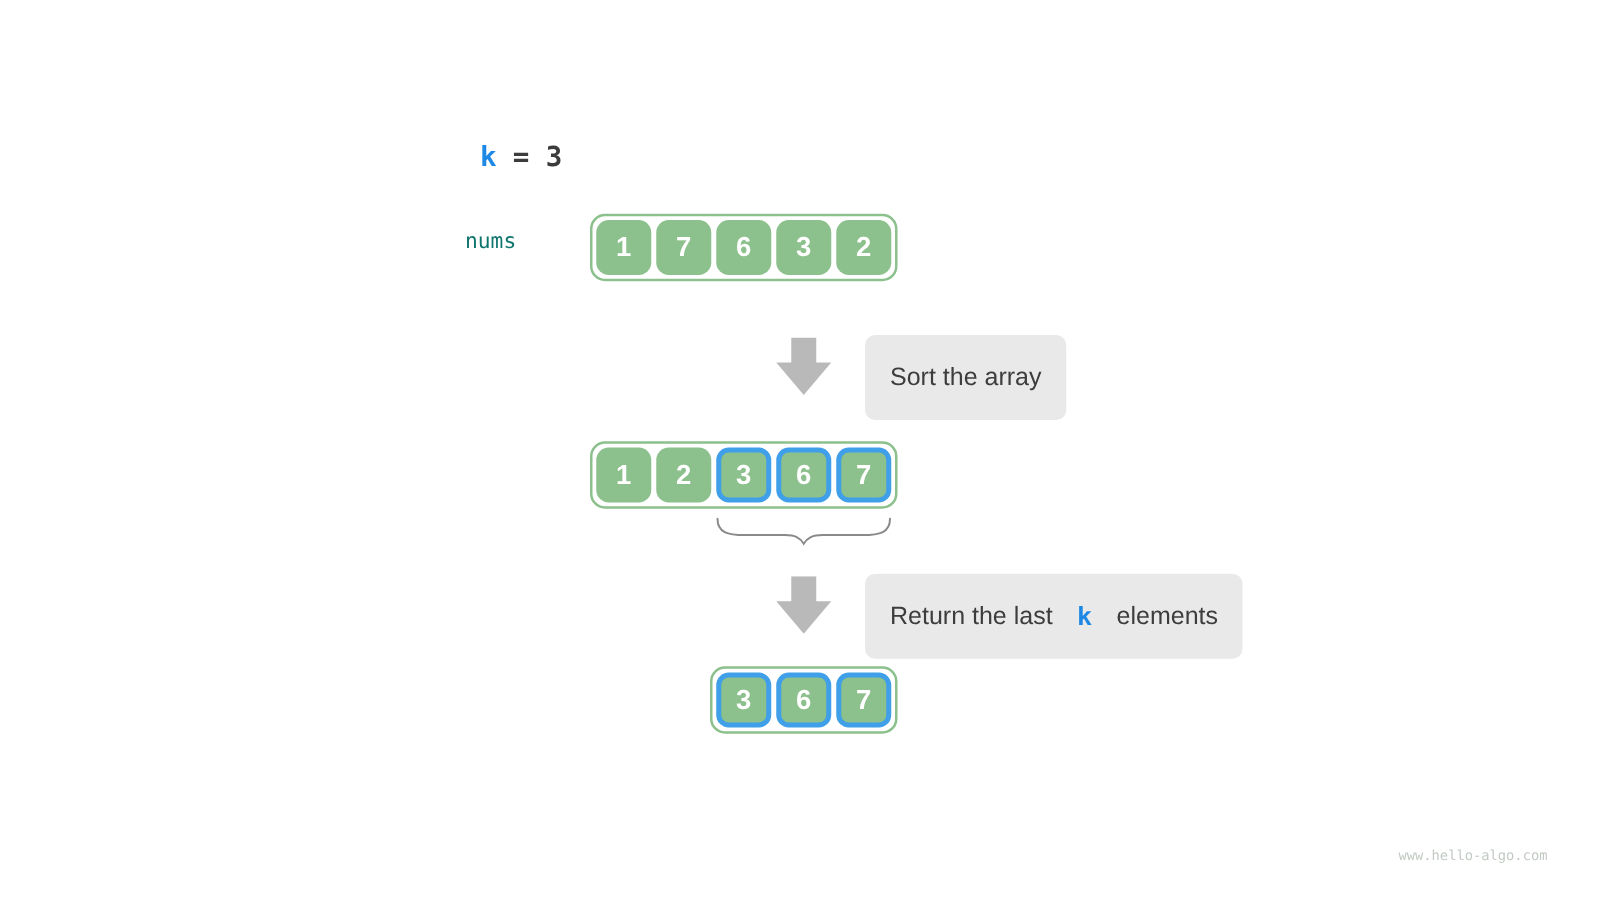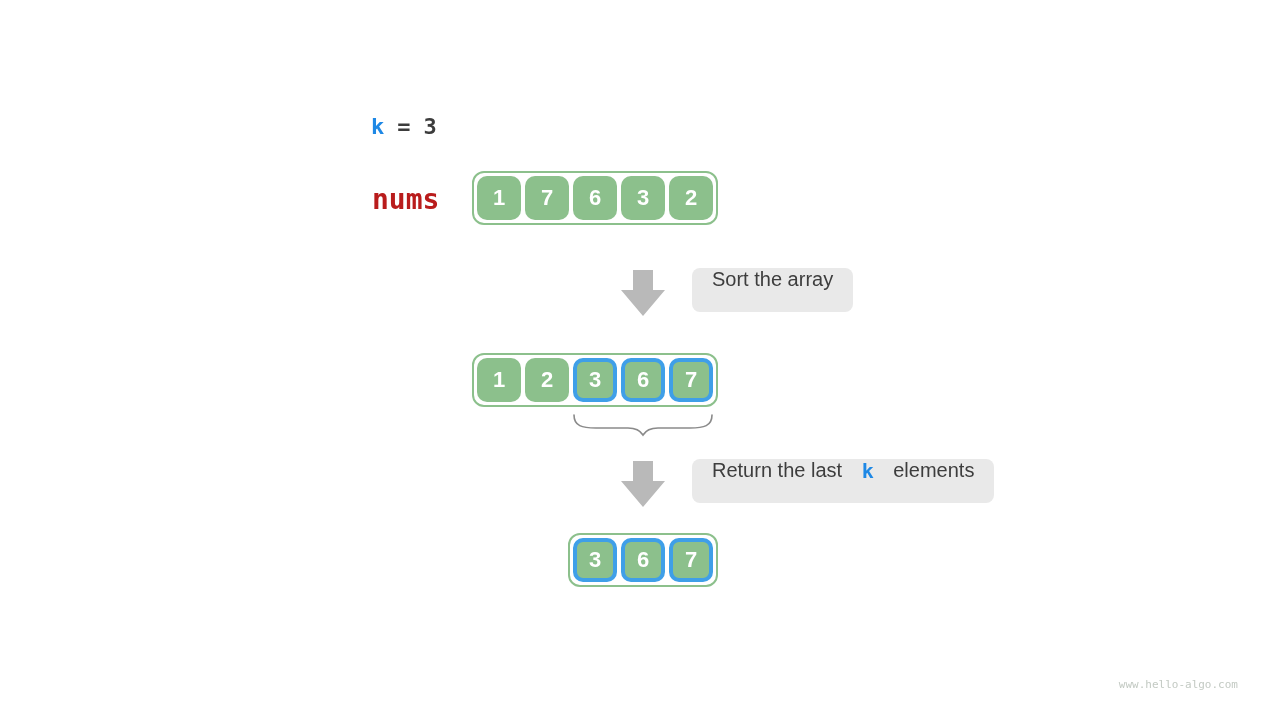--- a/index.html
+++ b/index.html
@@ -5,32 +5,32 @@
   html,body{margin:0;padding:0;}
   body{
     width:1280px;height:720px;position:relative;overflow:hidden;
     background:#ffffff;
     font-family:"Liberation Sans", sans-serif;
   }
   .abs{position:absolute;}
 
   
   .code-line{
-    left:371px;top:114px;
+    left:384px;top:114px;
     font-family:"DejaVu Sans Mono", monospace;
     font-weight:700;font-size:22px;color:#3c3c3c;
     letter-spacing:0;
   }
   .tok{margin-right:13px;}
   .tok:last-child{margin-right:0;}
   .tok-k{color:#1e88e5;}
   .nums-label{
     left:372px;top:183px;
     font-family:"DejaVu Sans Mono", monospace;
-    font-weight:700;font-size:28px;color:#b91c1c;
+    font-weight:400;font-size:17px;color:#0f766e;
   }
 
   
   .array{
     display:flex;gap:4px;
     border:2px solid #8cc08c;
     border-radius:12px;
     padding:3px;
     background:#ffffff;
     box-sizing:border-box;
@@ -53,22 +53,22 @@
   }
 
   
   .arrow{width:44px;height:46px;}
   .arrow-1{left:621px;top:270px;}
   .arrow-2{left:621px;top:461px;}
 
   
   .step-label{
     height:44px;
-    display:inline-flex;
-    padding:0 20px;
+    display:inline-flex;align-items:center;
+    padding:12px 20px;
     background:#e9e9e9;
     border-radius:8px;
     font-size:20px;color:#3d3d3d;
     white-space:pre;
   }
   .step-1{left:692px;top:268px;}
   .step-2{left:692px;top:459px;gap:14px;}
   .k-inline{
     font-family:"DejaVu Sans Mono", monospace;
     font-weight:700;color:#1e88e5;

